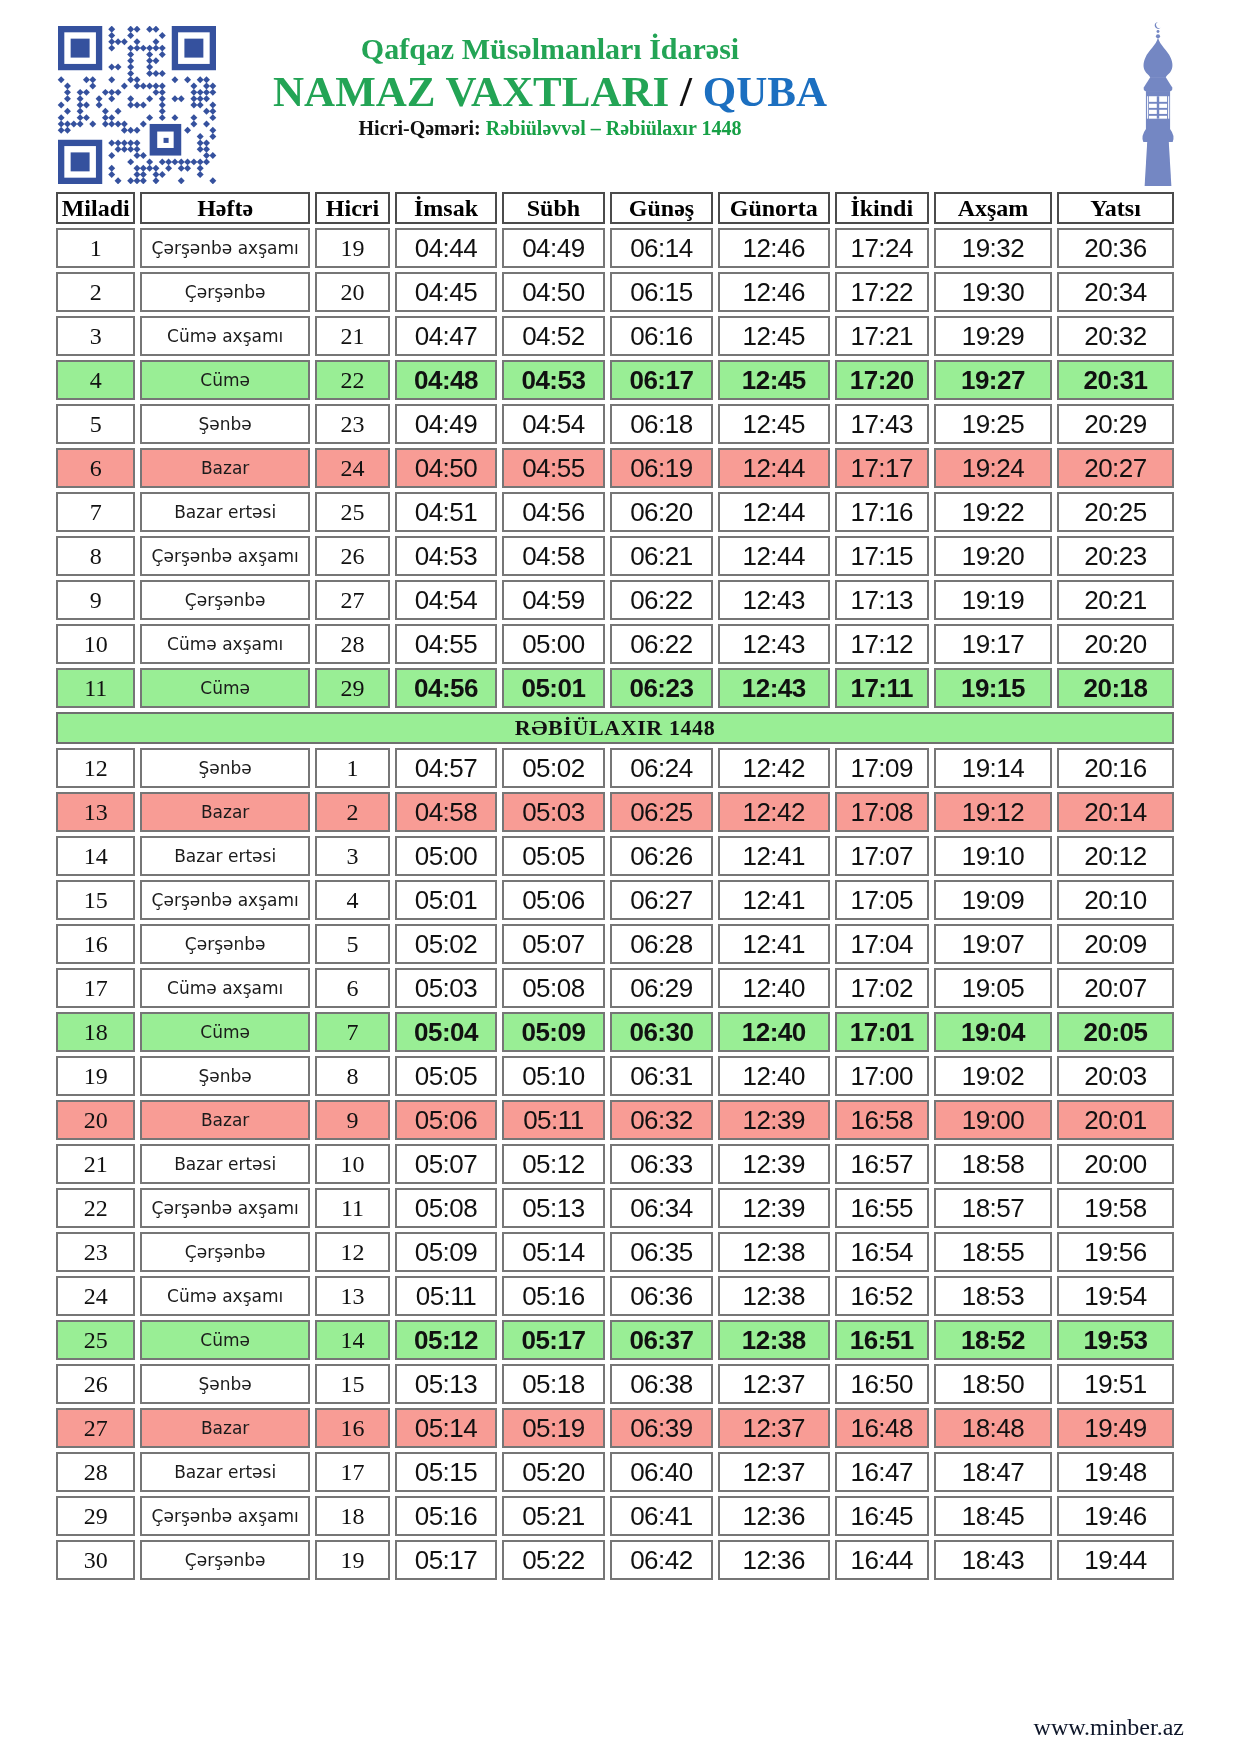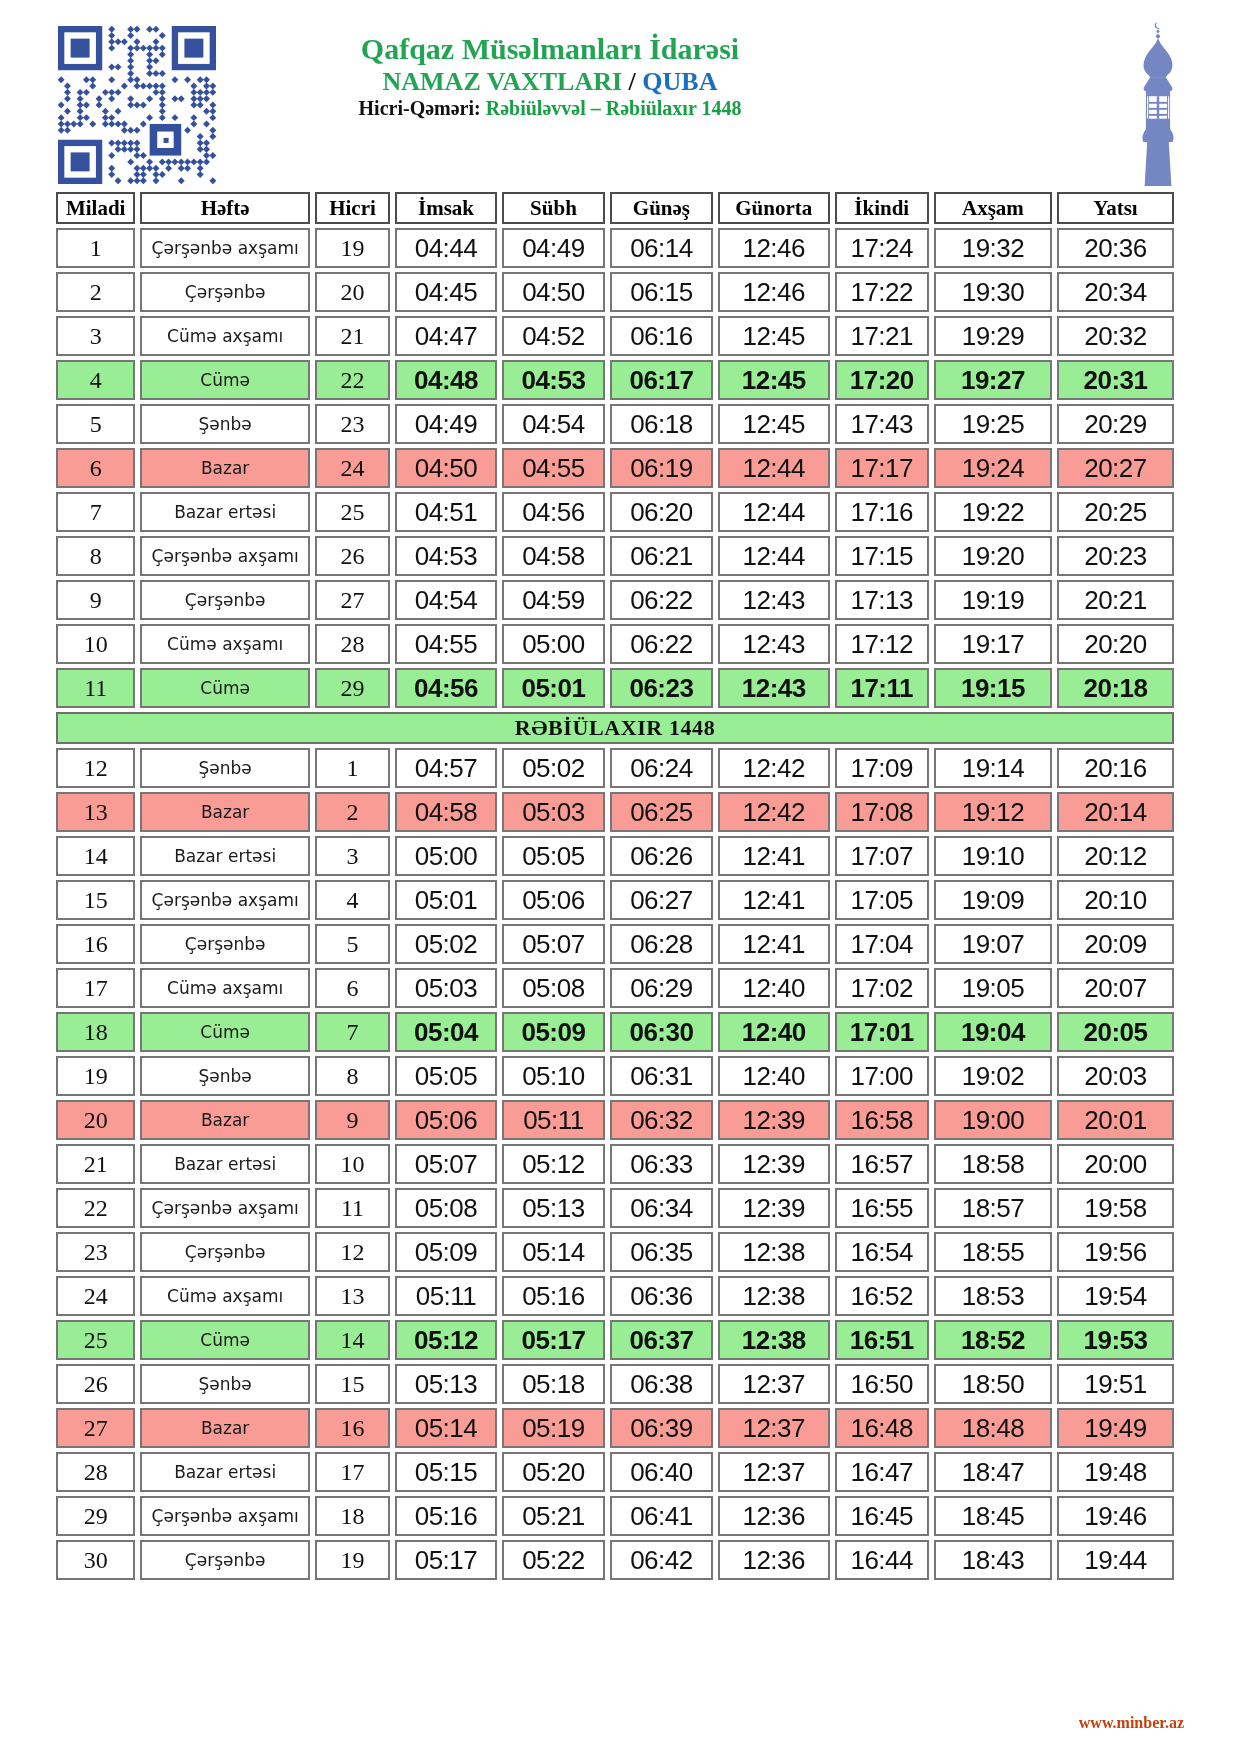--- a/index.html
+++ b/index.html
@@ -14,45 +14,45 @@
   .page{position:absolute;inset:0;overflow:hidden;}
 
   
   .hdr{position:relative;height:188px;}
   .qr{position:absolute;left:57px;top:26px;width:160px;height:158px;}
   .qr svg{width:100%;height:100%;display:block;}
   .minaret{position:absolute;right:54px;top:22px;width:56px;height:164px;}
   .minaret svg{width:100%;height:100%;display:block;}
   .titles{position:absolute;left:140px;top:32px;width:820px;text-align:center;font-weight:bold;line-height:1.16;}
   .t1{font-size:30px;color:var(--title-green);}
-  .t2{font-size:26px;}
+  .t2{font-size:43px;}
   .t2 .nv{color:var(--title-green);}
   .t2 .sep{color:#111;}
   .t2 .city{color:var(--city-blue);}
   .t3{font-size:28px;color:#111;}
   .t3 .val{color:var(--month-brown);}
   .t4{font-size:20px;color:#111;}
   .t4 .val{color:var(--hicri-green);}
 
   
   table{border-collapse:separate;border-spacing:5px 4px;table-layout:fixed;width:1128px;margin-left:51px;}
-  th{border:2px solid var(--header-border);background:#fff;font-weight:bold;font-size:21px;color:#000;height:32px;padding:0 2px;overflow:hidden;}
+  th{border:2px solid var(--header-border);background:#fff;font-weight:bold;font-size:24px;color:#000;height:32px;padding:0 2px;overflow:hidden;}
   td{border:2px solid var(--border-gray);text-align:center;vertical-align:middle;overflow:hidden;background:inherit;color:var(--text-black);}
   tr{background:#ffffff;}
   tr.section{background:var(--section-green);}
   tr.section td{font-weight:bold;font-size:22px;letter-spacing:.6px;height:27px;border:2px solid #6F6F6F;}
   td.num{font-size:24px;height:40px;}
   td.weekday{font-family:"DejaVu Sans",sans-serif;font-size:17px;color:#1b1b1b;}
   td.time{font-family:"Liberation Sans",sans-serif;font-size:26px;letter-spacing:-.5px;}
   tr.friday{background:var(--row-green);}
   tr.friday td.time{font-weight:bold;}
   tr.sunday{background:var(--row-red);}
 
   
-  .footer{position:absolute;right:56px;top:1714px;font-weight:bold;font-size:16px;color:#c2410c;}
+  .footer{position:absolute;right:56px;top:1714px;font-weight:normal;font-size:24px;color:#0f172a;}
 </style>
 </head>
 <body>
 
 <div class="page">
 
   <div class="hdr">
     <div class="qr" id="qr">
         <svg viewBox="0 0 25 25">
           <rect x="0" y="0" width="7" height="7" fill="var(--qr-blue)"></rect>

